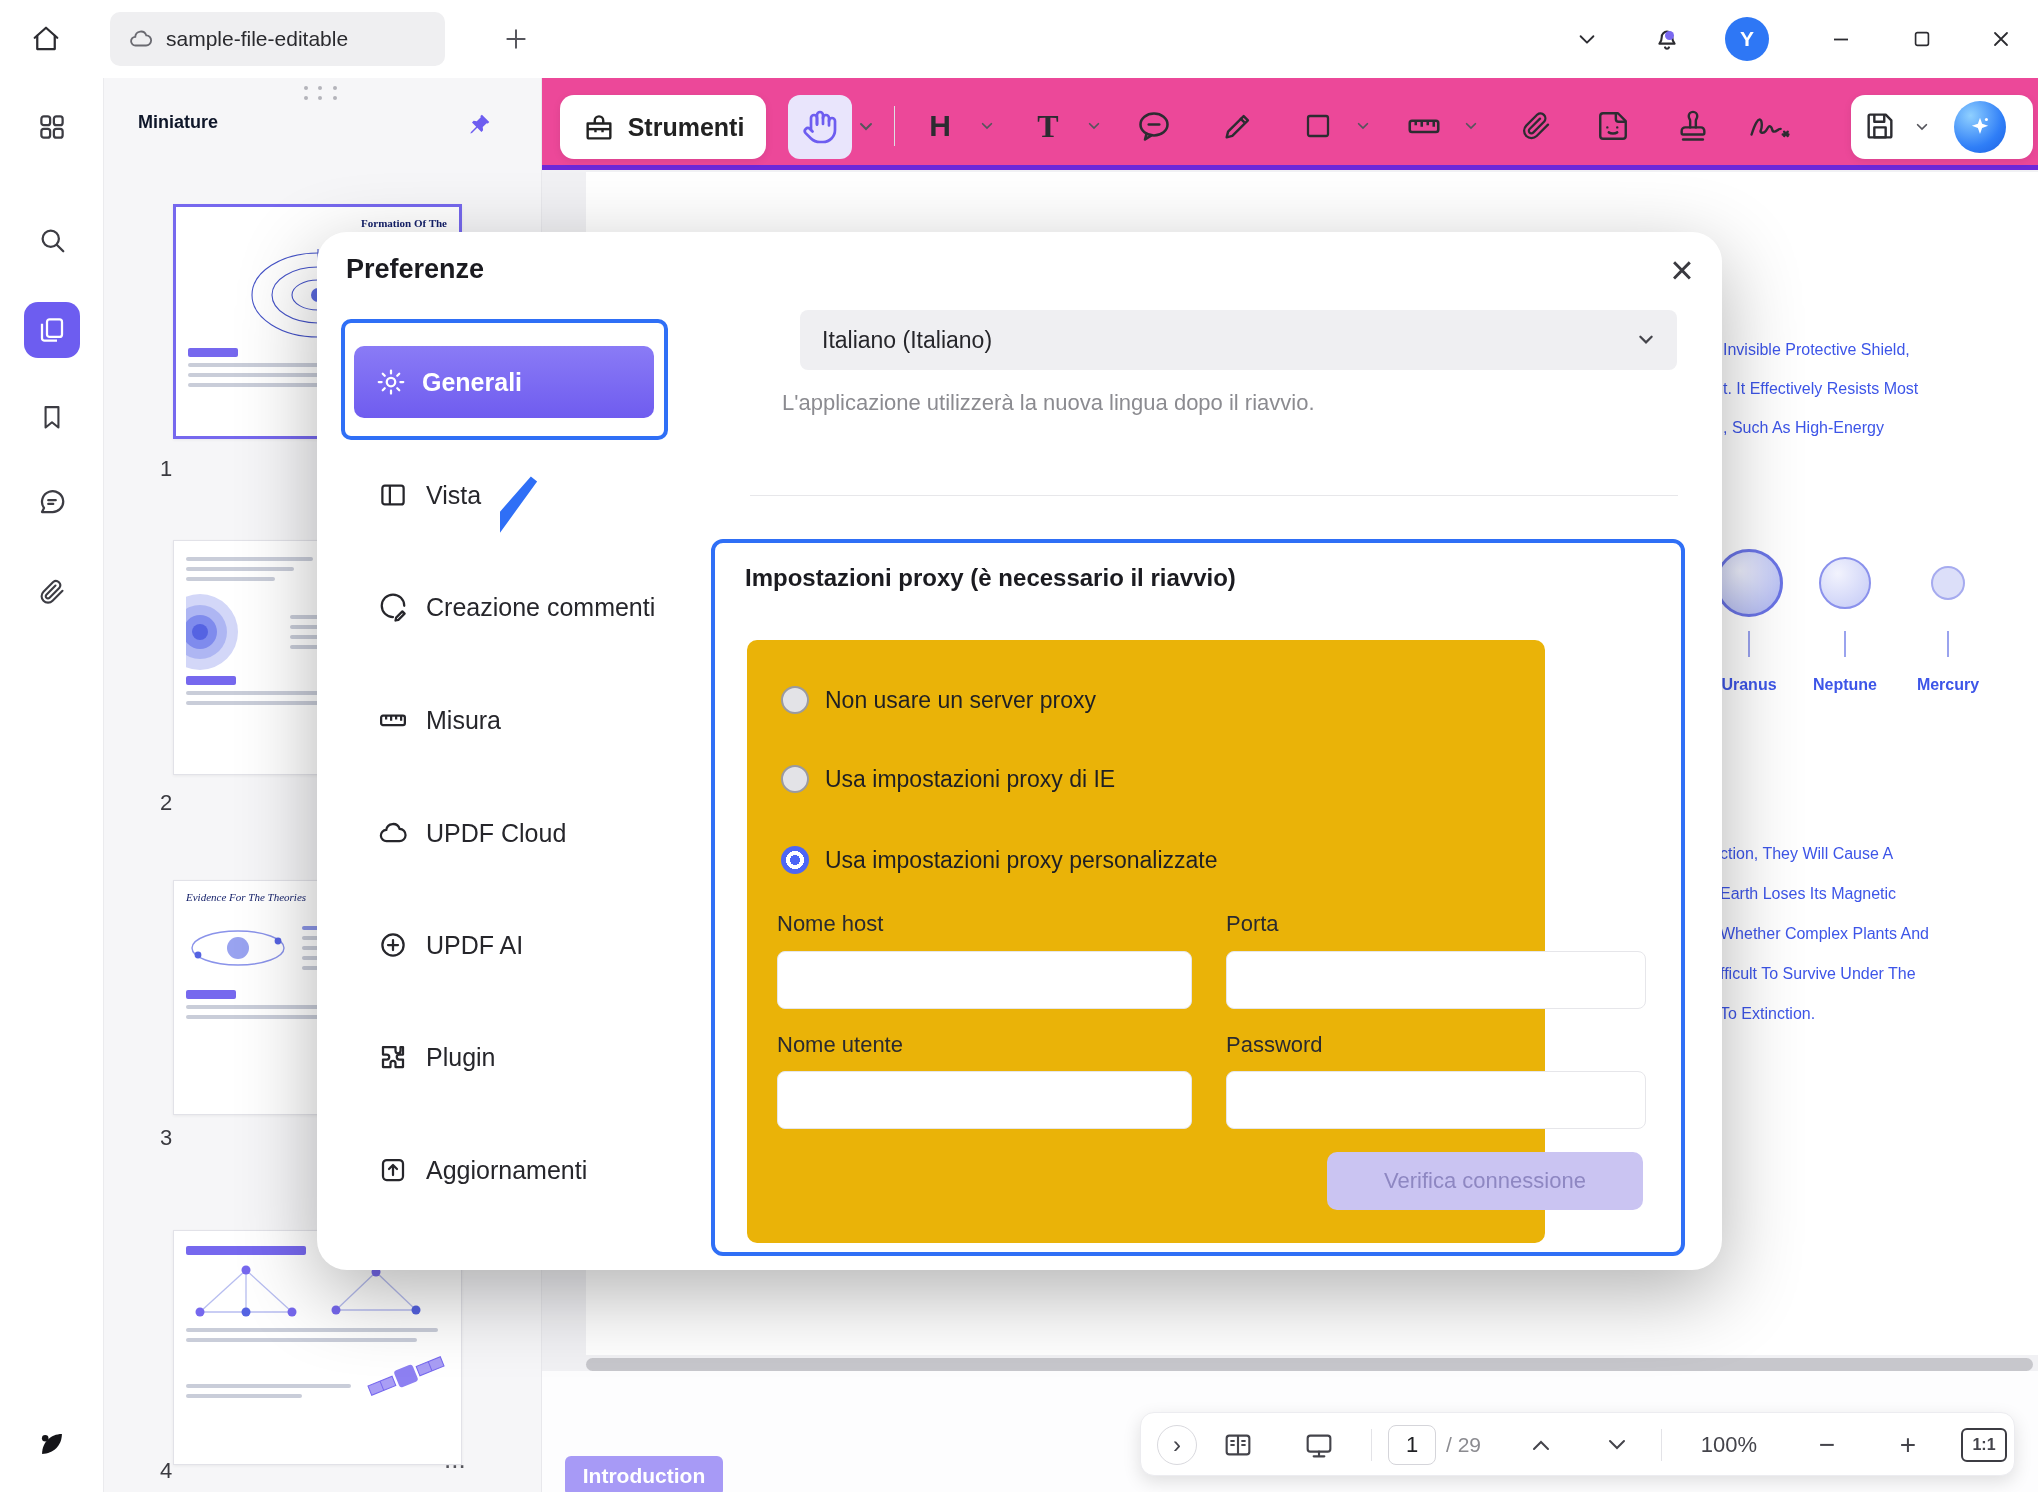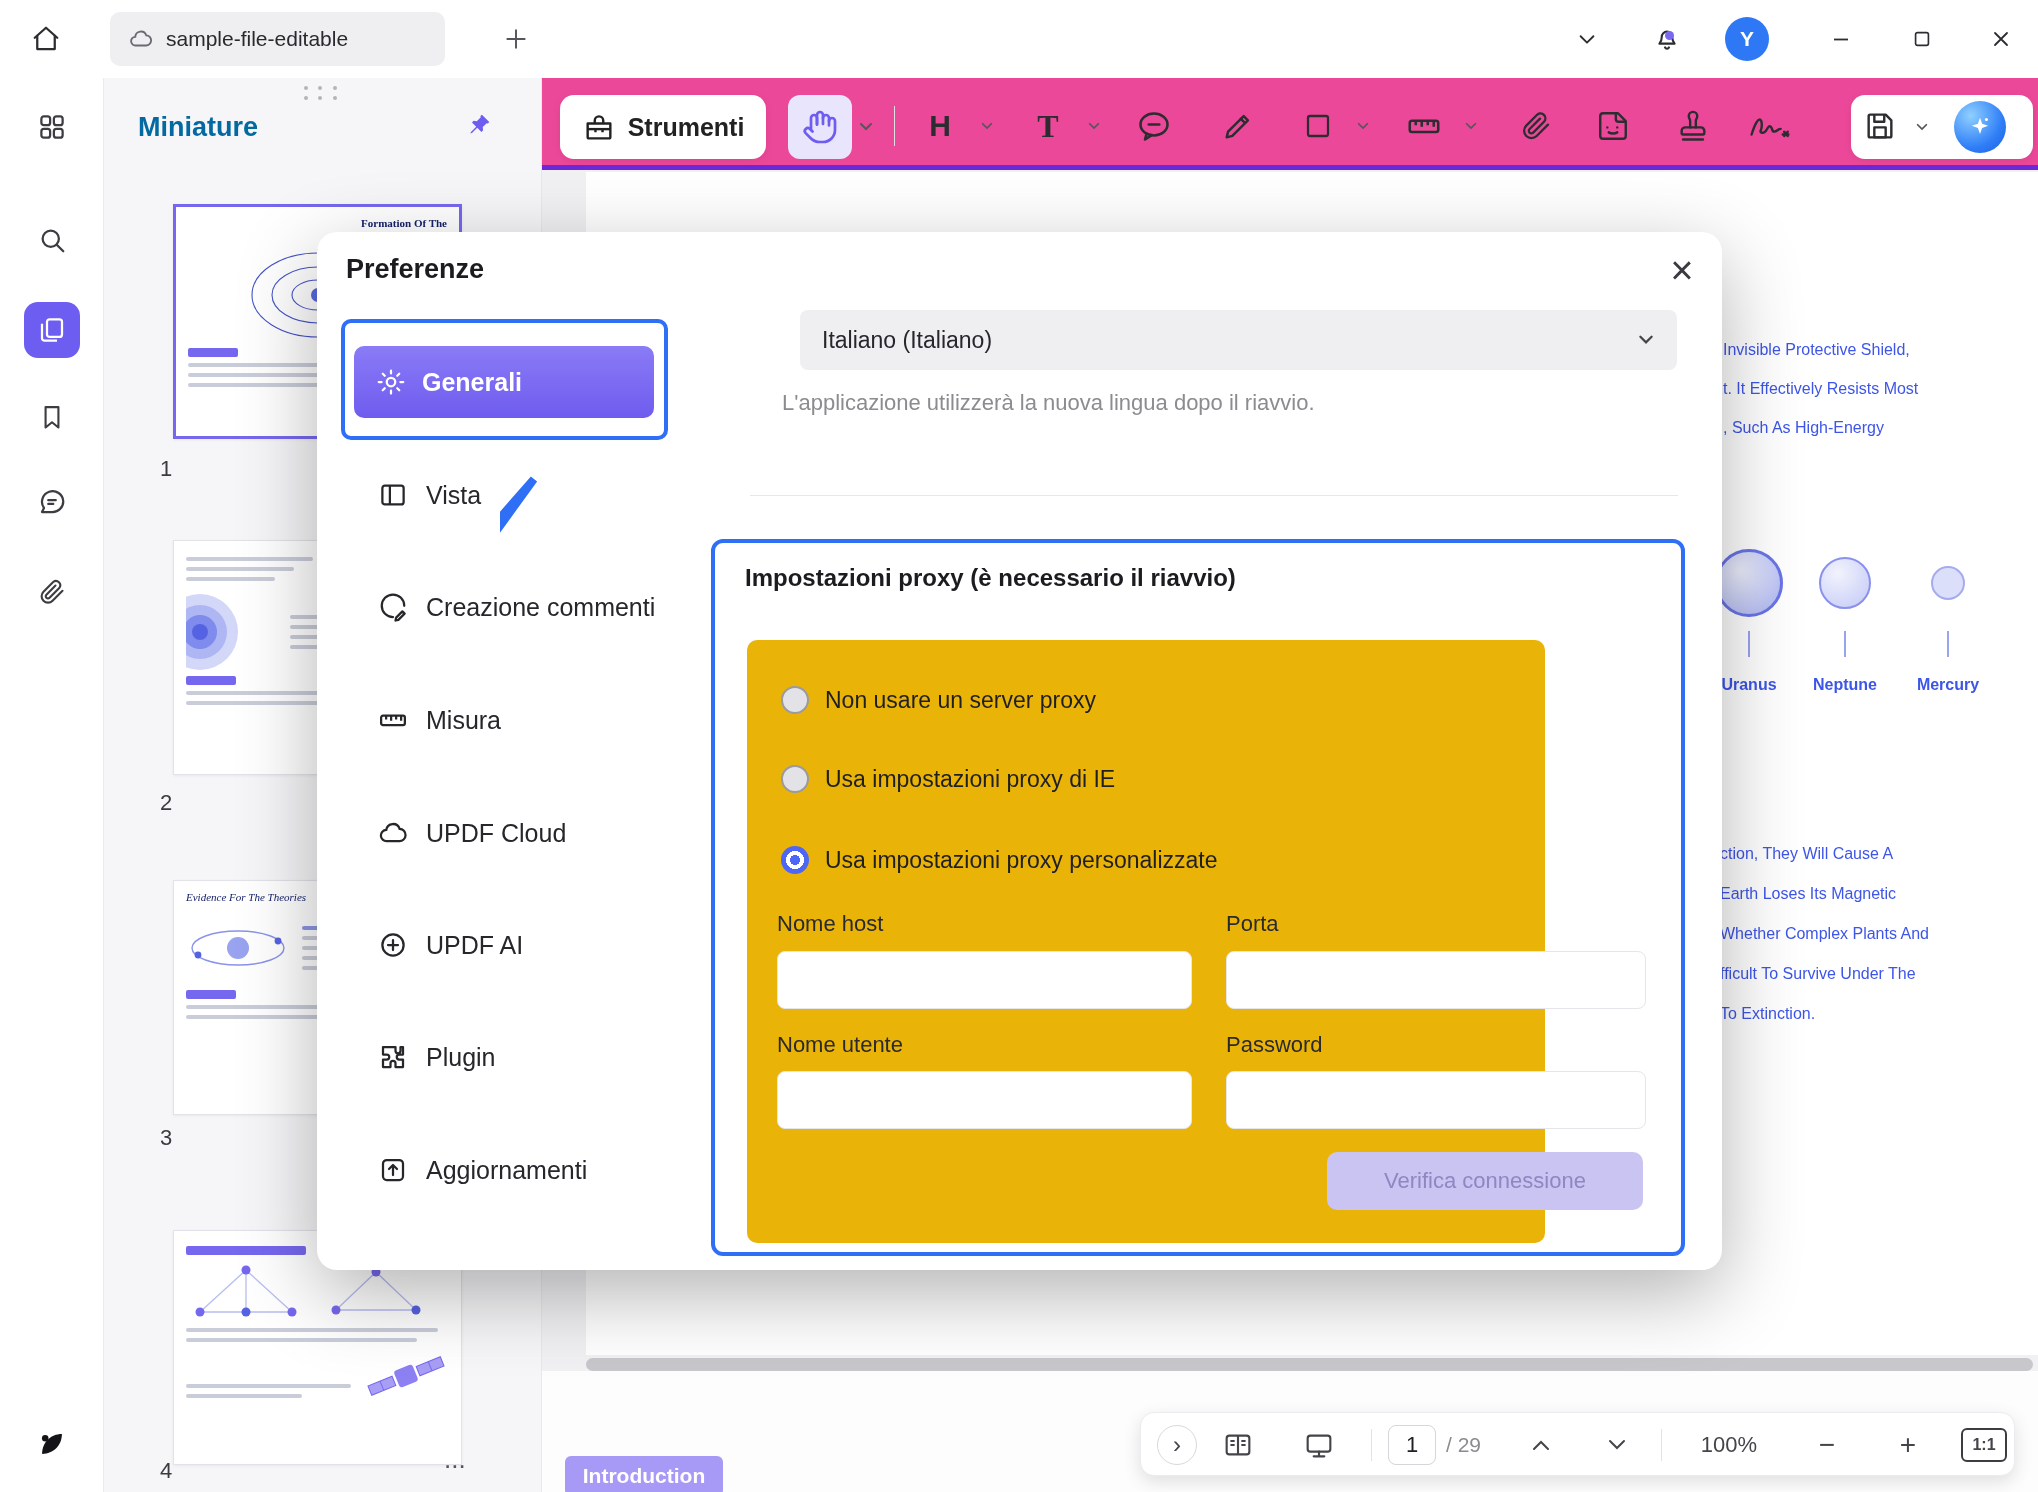--- a/index.html
+++ b/index.html
@@ -17,21 +17,21 @@
   .avatar{position:absolute;left:1725px;top:17px;width:44px;height:44px;border-radius:50%;background:#2e77f5;color:#fff;font-size:21px;font-weight:700;display:flex;align-items:center;justify-content:center}
   .bell-dot{position:absolute;top:6px;right:7px;width:9px;height:9px;border-radius:50%;background:#7a68f0}
 
   
   .rail{position:absolute;top:78px;left:0;width:104px;bottom:0;background:#fff;border-right:1px solid #ebebee;z-index:4}
   .rail-btn{position:absolute;left:24px;width:56px;height:56px;display:flex;align-items:center;justify-content:center;color:#3c3c43;border-radius:14px;cursor:pointer}
   .rail-btn.active{background:#6d5df0;color:#fff}
 
   
   .panel{position:absolute;top:78px;left:104px;width:438px;bottom:0;background:#f6f6f8;border-right:1px solid #e8e8ec;z-index:4;overflow:hidden}
-  .panel-title{position:absolute;left:34px;top:34px;font-size:27px;font-weight:700;color:#0369a1}
+  .panel-title{position:absolute;left:34px;top:34px;font-size:18px;font-weight:700;color:#0f172a}
   .drag-dots{position:absolute;left:200px;top:8px;width:40px;height:16px;display:grid;grid-template-columns:repeat(3,1fr);grid-template-rows:repeat(2,1fr);gap:3px}
   .drag-dots i{width:4px;height:4px;border-radius:50%;background:#b4b4bb}
   .thumb{position:absolute;left:69px;width:289px;height:235px;background:#fff;border:1px solid #e2e2e8;box-shadow:0 1px 3px rgba(0,0,0,.06);padding:10px 12px;overflow:hidden;cursor:pointer}
   .thumb.selected{border:3px solid #7668ee}
   .pg-num{position:absolute;left:56px;font-size:22px;color:#3a3a40}
   .bar{height:4px;background:#c9cdd9;border-radius:2px;margin:6px 0}
   .bar.blue{background:#8d97e8}
   .chip{width:50px;height:9px;background:#7668ee;border-radius:2px;margin:5px 0}
   .t-serif{font-family:"Liberation Serif",serif;color:#16226b;text-align:right;line-height:1.25}
 
@@ -55,21 +55,21 @@
   .hscroll{position:absolute;left:44px;top:1280px;width:1447px;height:13px;border-radius:7px;background:#c7c7cc;cursor:pointer}
   .bottom-strip{position:absolute;left:0;right:0;top:1293px;bottom:0;background:#fdfdfe}
   .intro-badge{position:absolute;left:23px;top:1378px;width:158px;height:40px;background:#a79af6;color:#fff;font-size:21px;font-weight:600;display:flex;align-items:center;justify-content:center;border-radius:6px;cursor:pointer}
 
   .navbar{position:absolute;left:598px;top:1334px;width:875px;height:64px;background:#fff;border:1px solid #ececf0;border-radius:14px;box-shadow:0 6px 18px rgba(0,0,0,.12);z-index:6}
   .nb{position:absolute;display:flex;align-items:center;justify-content:center;color:#44444b;cursor:pointer}
   .nb-sep{position:absolute;top:16px;width:1px;height:32px;background:#e3e3e7}
   .pagebox{position:absolute;left:247px;top:12px;width:48px;height:40px;border:1px solid #d5d5da;border-radius:8px;text-align:center;font-size:22px;color:#202124;background:#fff}
 
   
-  .dialog{position:absolute;left:317px;top:232px;width:1405px;height:1038px;background:#fff;border-radius:20px;box-shadow:0 24px 80px rgba(0,0,0,.30);z-index:10}
+  .dialog{position:absolute;left:317px;top:232px;width:1405px;height:1038px;background:#fff;border-radius:30px;box-shadow:0 24px 80px rgba(0,0,0,.30);z-index:10}
   .dlg-title{position:absolute;left:29px;top:22px;font-size:27px;font-weight:700;color:#1b1b20}
   .dlg-close{position:absolute;left:1347px;top:20px;width:36px;height:36px;display:flex;align-items:center;justify-content:center;font-size:40px;line-height:36px;color:#3a3a40;cursor:pointer}
   .menu-item{position:absolute;left:37px;width:310px;height:64px;display:flex;align-items:center;gap:18px;padding-left:24px;font-size:25px;color:#26262b;border-radius:10px;cursor:pointer}
   .anno{border:4px solid #2f6ff6;position:absolute;pointer-events:none}
   .generali-wrap{left:24px;top:87px;width:327px;height:121px;border-radius:10px;pointer-events:auto}
   .generali-btn{position:absolute;left:9px;top:23px;width:300px;height:72px;border-radius:10px;background:linear-gradient(180deg,#8a7bf6,#6f5cef);color:#fff;display:flex;align-items:center;gap:16px;padding-left:22px;font-size:25px;font-weight:600;cursor:pointer}
   .lang-select{position:absolute;left:483px;top:78px;width:877px;height:60px;background:#efeff2;border-radius:8px;display:flex;align-items:center;font-size:23px;color:#26262b;padding-left:22px;cursor:pointer}
   .lang-note{position:absolute;left:465px;top:158px;font-size:22px;color:#8b8b90}
   .hdiv{position:absolute;left:433px;top:263px;width:928px;height:1px;background:#e7e7ea}
   .proxy-wrap{left:394px;top:307px;width:974px;height:717px;border-radius:12px}

